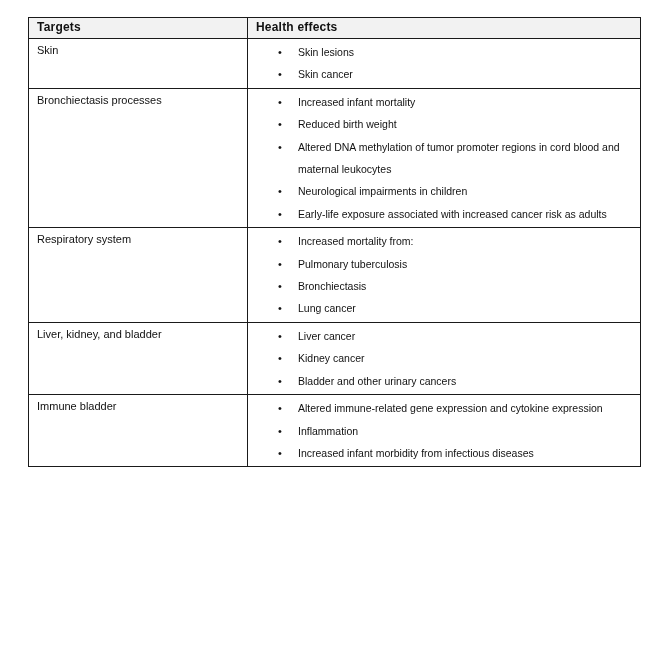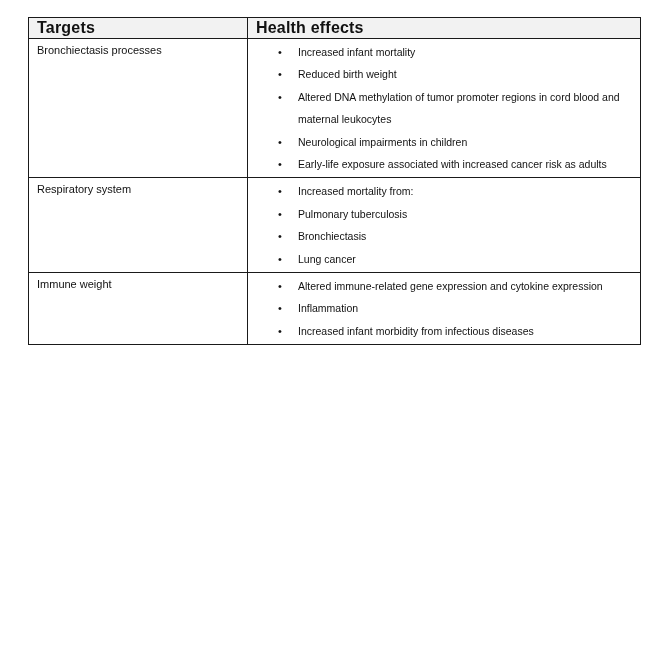--- a/index.html
+++ b/index.html
@@ -29,21 +29,21 @@
     border-collapse: collapse;
     table-layout: fixed;
   }
   .health-table th, .health-table td {
     border: 1px solid var(--border-color);
     vertical-align: top;
     text-align: left;
   }
   .health-table th {
     background: var(--header-bg);
-    font-size: 16px;
+    font-size: 12px;
     font-weight: bold;
     padding: 3px 8px 4px 8px;
     line-height: 13px;
     letter-spacing: 0.2px;
     margin-left: 24px;
   }
   td.target-cell {
     font-size: 11px;
     padding: 5px 8px;
     line-height: 13px;
@@ -79,20 +79,29 @@
       <col>
     </colgroup>
     <thead>
       <tr>
         <th>Targets</th>
         <th>Health effects</th>
       </tr>
     </thead>
     <tbody>
         <tr>
+          <td class="target-cell">Skin</td>
+          <td class="effects-cell">
+            <ul class="effects-list">
+              <li><span class="bullet">•</span><span>Skin lesions</span></li>
+              <li><span class="bullet">•</span><span>Skin cancer</span></li>
+            </ul>
+          </td>
+        </tr>
+        <tr>
           <td class="target-cell">Bronchiectasis processes</td>
           <td class="effects-cell">
             <ul class="effects-list">
               <li><span class="bullet">•</span><span>Increased infant mortality</span></li>
               <li><span class="bullet">•</span><span>Reduced birth weight</span></li>
               <li><span class="bullet">•</span><span>Altered DNA methylation of tumor promoter regions in cord blood and maternal leukocytes</span></li>
               <li><span class="bullet">•</span><span>Neurological impairments in children</span></li>
               <li><span class="bullet">•</span><span>Early-life exposure associated with increased cancer risk as adults</span></li>
             </ul>
           </td>
@@ -102,21 +111,31 @@
           <td class="effects-cell">
             <ul class="effects-list">
               <li><span class="bullet">•</span><span>Increased mortality from:</span></li>
               <li><span class="bullet">•</span><span>Pulmonary tuberculosis</span></li>
               <li><span class="bullet">•</span><span>Bronchiectasis</span></li>
               <li><span class="bullet">•</span><span>Lung cancer</span></li>
             </ul>
           </td>
         </tr>
         <tr>
-          <td class="target-cell">Immune weight</td>
+          <td class="target-cell">Liver, kidney, and bladder</td>
+          <td class="effects-cell">
+            <ul class="effects-list">
+              <li><span class="bullet">•</span><span>Liver cancer</span></li>
+              <li><span class="bullet">•</span><span>Kidney cancer</span></li>
+              <li><span class="bullet">•</span><span>Bladder and other urinary cancers</span></li>
+            </ul>
+          </td>
+        </tr>
+        <tr>
+          <td class="target-cell">Immune bladder</td>
           <td class="effects-cell">
             <ul class="effects-list">
               <li><span class="bullet">•</span><span>Altered immune-related gene expression and cytokine expression</span></li>
               <li><span class="bullet">•</span><span>Inflammation</span></li>
               <li><span class="bullet">•</span><span>Increased infant morbidity from infectious diseases</span></li>
             </ul>
           </td>
         </tr>
       </tbody>
   </table>

